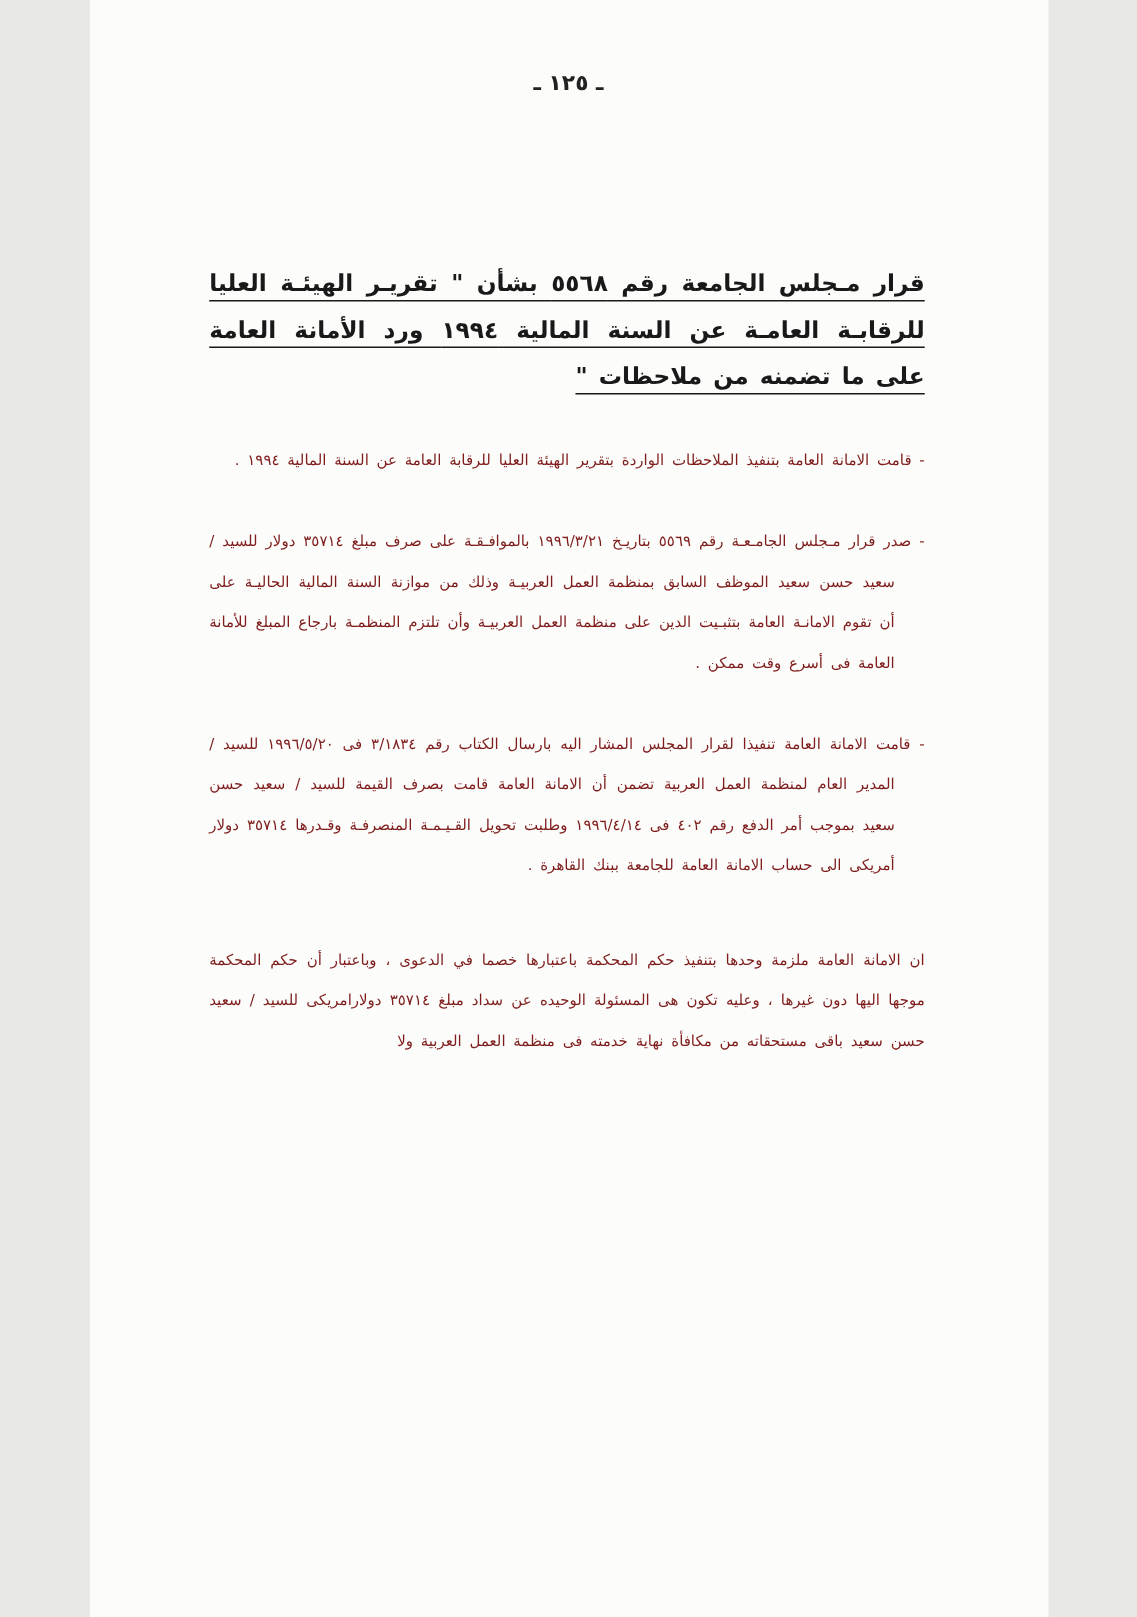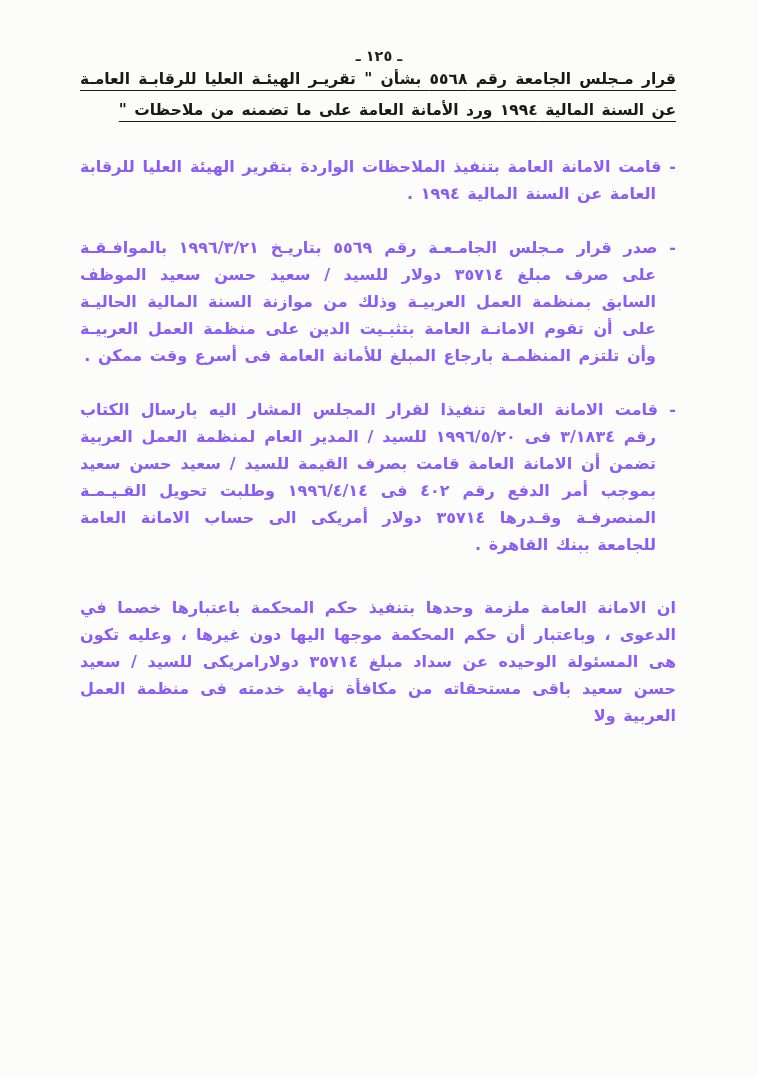--- a/index.html
+++ b/index.html
@@ -2,63 +2,64 @@
 <html lang="ar" dir="rtl"><head>
 <meta charset="utf-8">
 <style>
   * { margin: 0; padding: 0; box-sizing: border-box; }
   html, body {
     background: #e8e8e6;
     font-family: "DejaVu Sans", sans-serif;
   }
   .page {
     position: relative;
-    width: 758px;
+    width: 639px;
     height: 1078px;
     margin: 0 auto;
     background: #fcfcfa;
     color: #1c1c1c;
     direction: rtl;
     overflow: hidden;
   }
   .page-number {
     padding-top: 48px;
     text-align: center;
     font-size: 14.5px;
     font-weight: 700;
     letter-spacing: 1px;
     color: #222;
   }
   .content {
     padding: 0 82px 0 80px;
   }
   .heading {
+    margin-top: 110px;
     font-size: 15.5px;
     font-weight: 700;
     line-height: 31px;
     text-align: justify;
     text-align-last: right;
     text-decoration: underline;
     text-underline-offset: 6px;
     text-decoration-thickness: 1.4px;
     word-spacing: 2px;
     color: #191919;
   }
   .heading.second {
     margin-top: 46px;
   }
   .para {
     margin-top: 27px;
-    font-size: 16px;
-    font-weight: 700;
+    font-size: 10px;
+    font-weight: 400;
     line-height: 27px;
     text-align: justify;
     text-align-last: right;
     word-spacing: 2px;
-    color: #8b5cf6;
+    color: #7f1d1d;
     
     padding-right: 20px;
     text-indent: -20px;
   }
   .para.opinion {
     margin-top: 36px;
     padding-right: 0;
     text-indent: 0;
   }
 </style>

